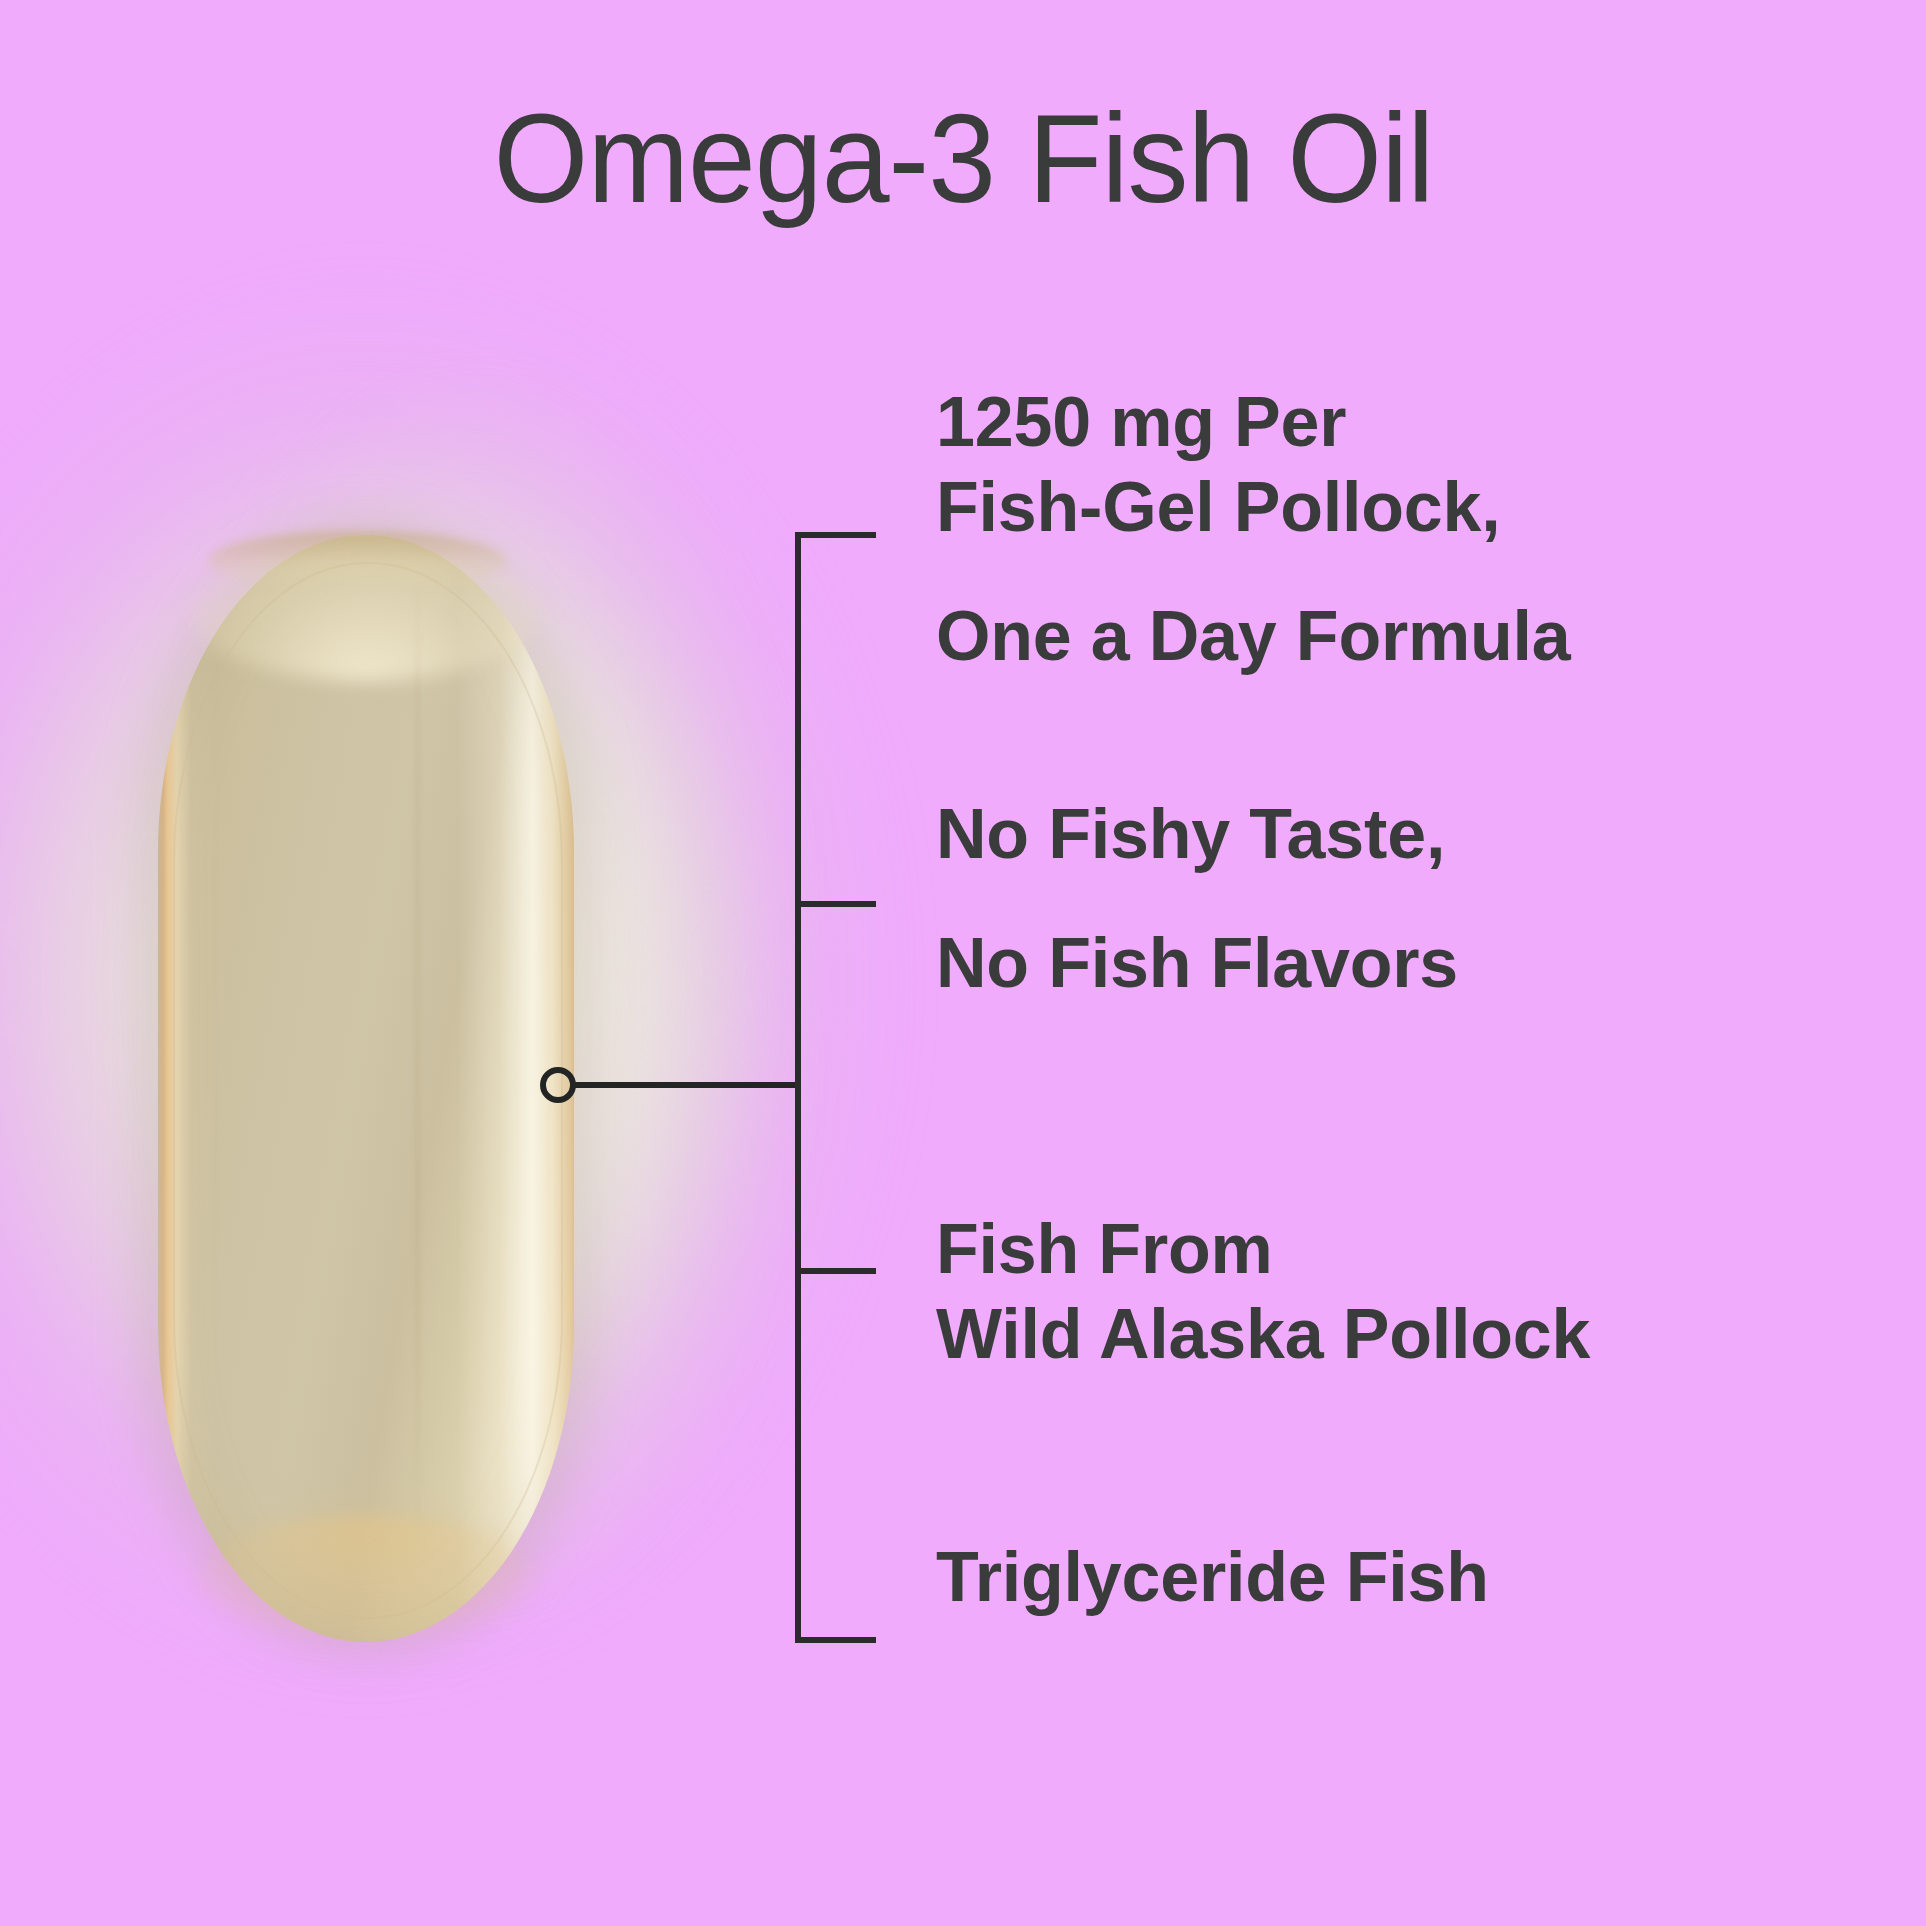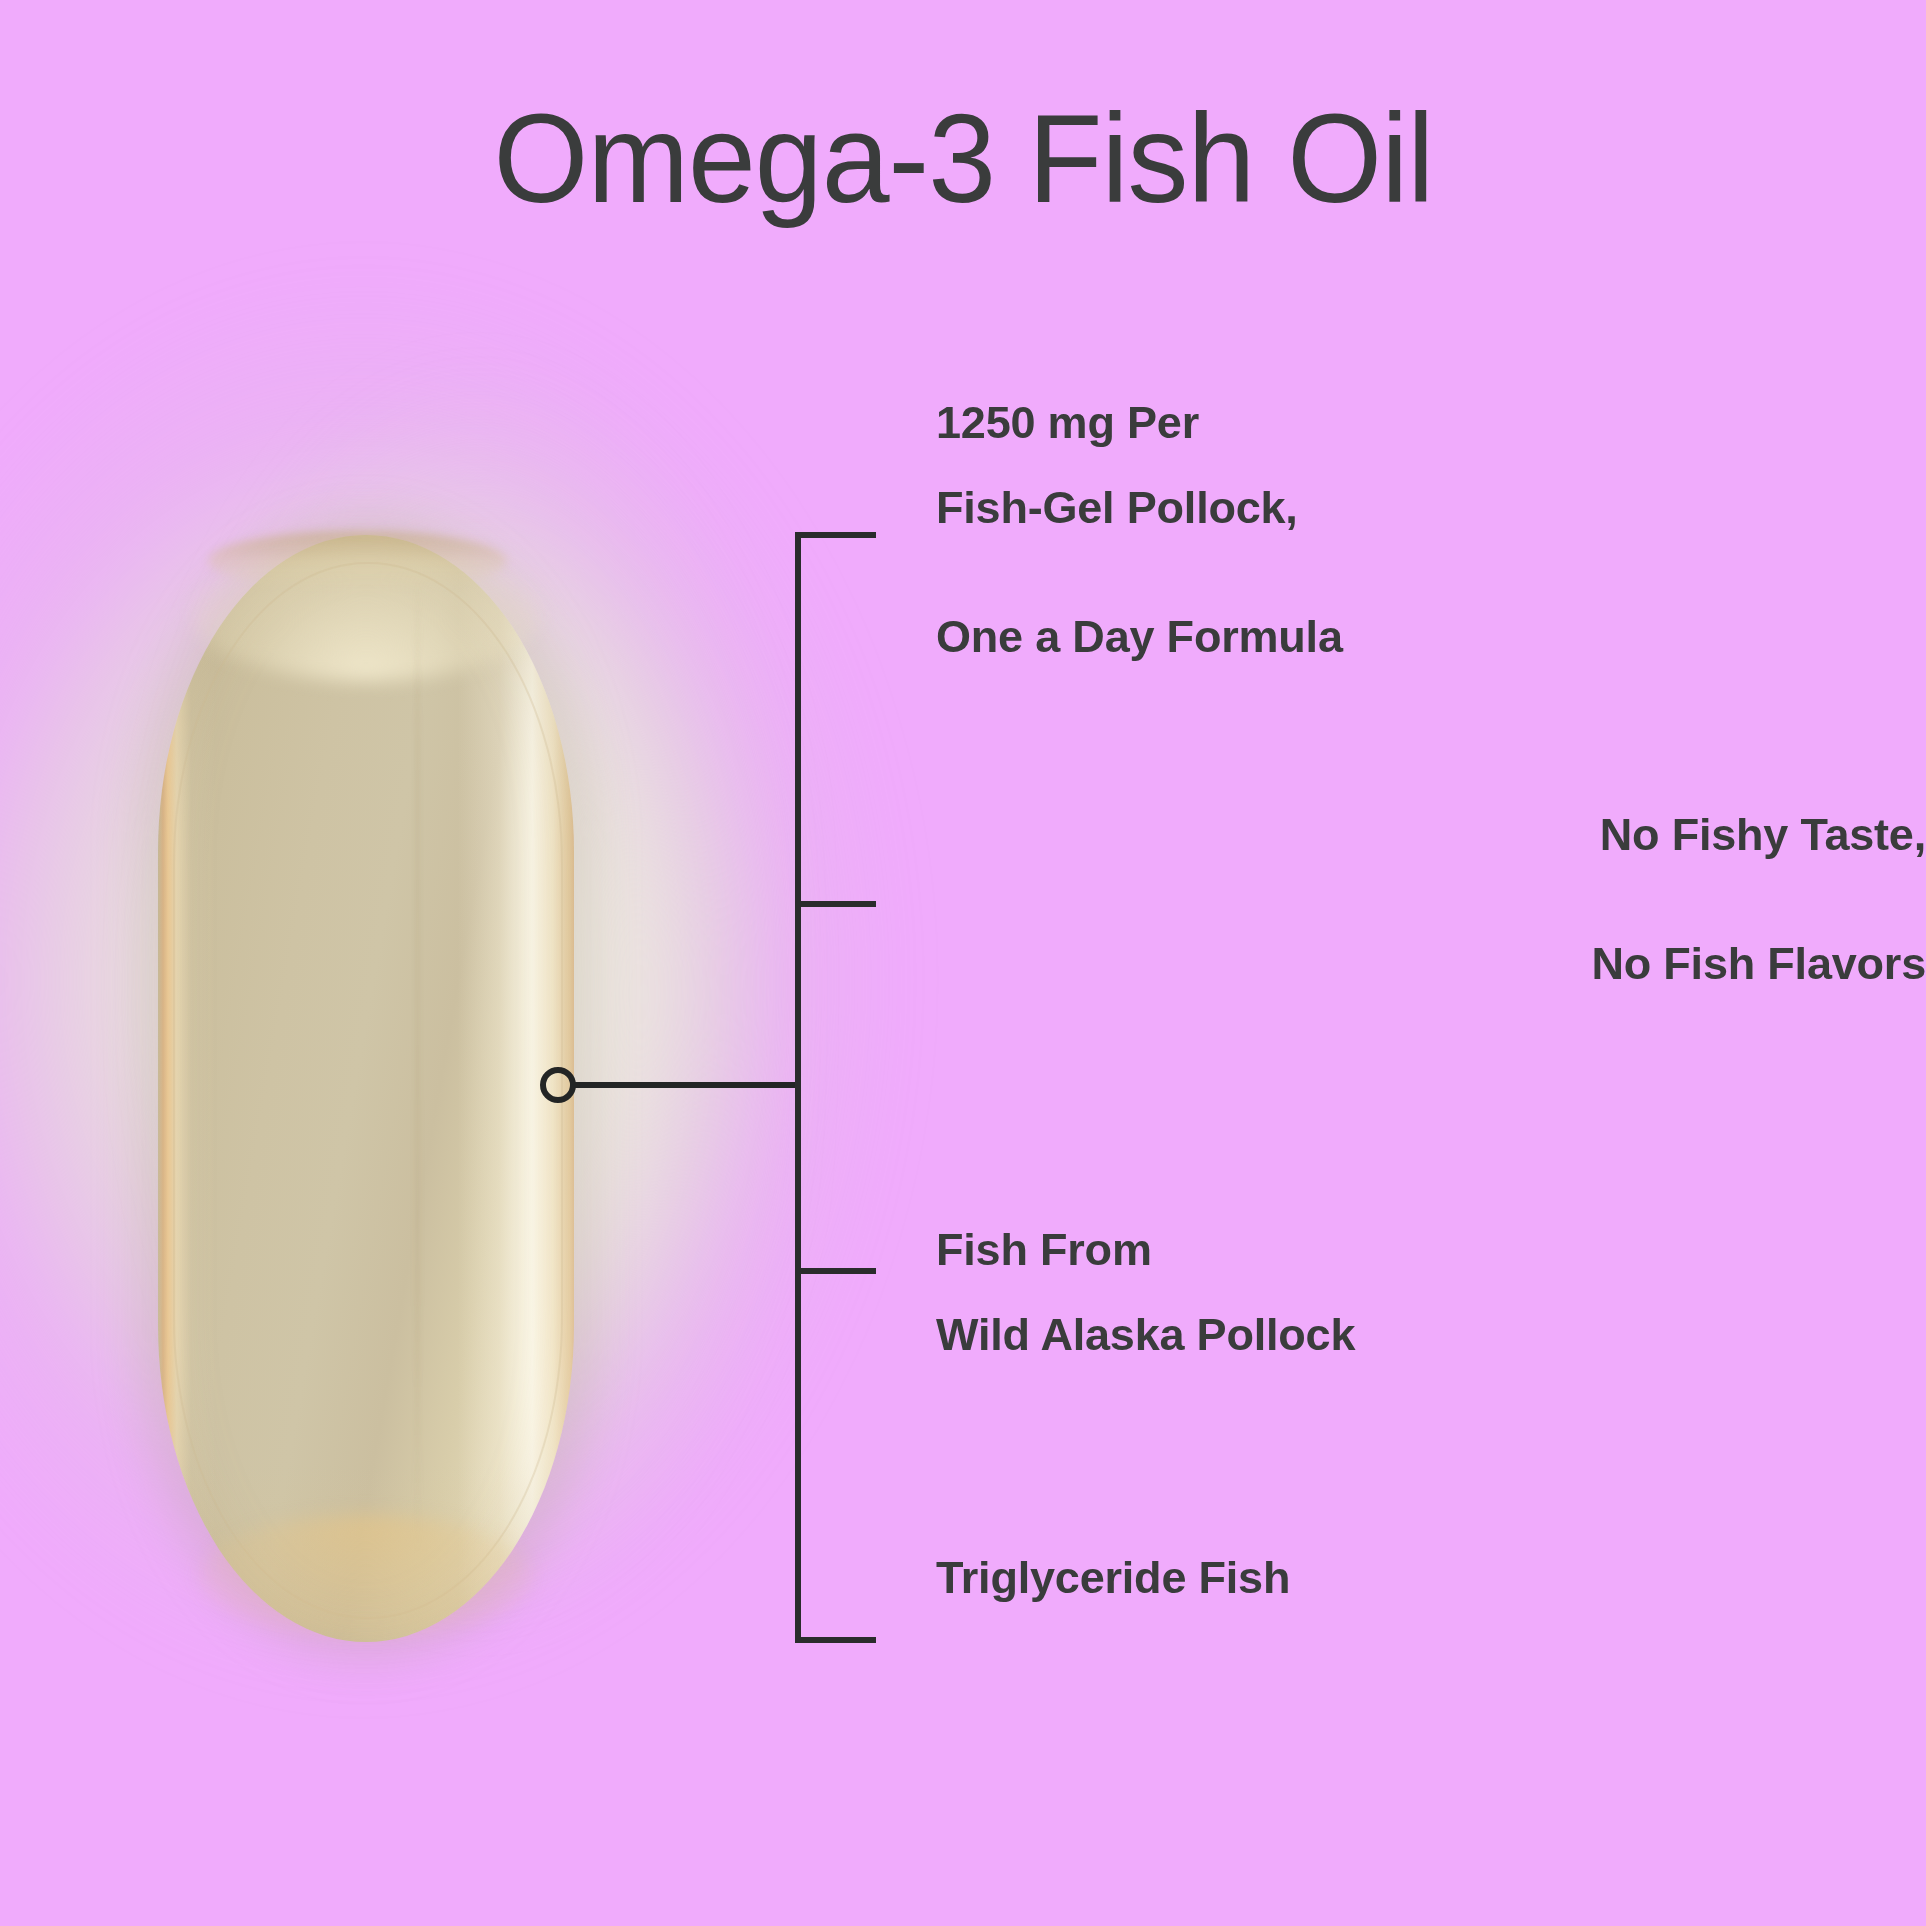--- a/index.html
+++ b/index.html
@@ -233,31 +233,31 @@
     left: 936px;
     top: 0;
     width: 990px;
     height: 1927px;
   }
   .callout {
     position: absolute;
     left: 0;
     width: 990px;
     color: #3a3c3c;
-    font-size: 45px;
+    font-size: 70px;
     line-height: 85px;
     letter-spacing: -0.2px;
     white-space: nowrap;
   }
   .callout .ln { display: block; }
   .callout .strong { font-weight: 700; }
   .callout .reg { font-weight: 700; margin-top: 44px; }
 
   .c1 { top: 380px; }
-  .c2 { top: 792px; text-align: right; }
+  .c2 { top: 792px; }
   .c3 { top: 1163px; }
   .c4 { top: 1535px; }
 </style>
 </head>
 <body>
 
 <div id="stage">
 
   <div class="glow-wide"></div>
   <div class="glow-tight"></div>

